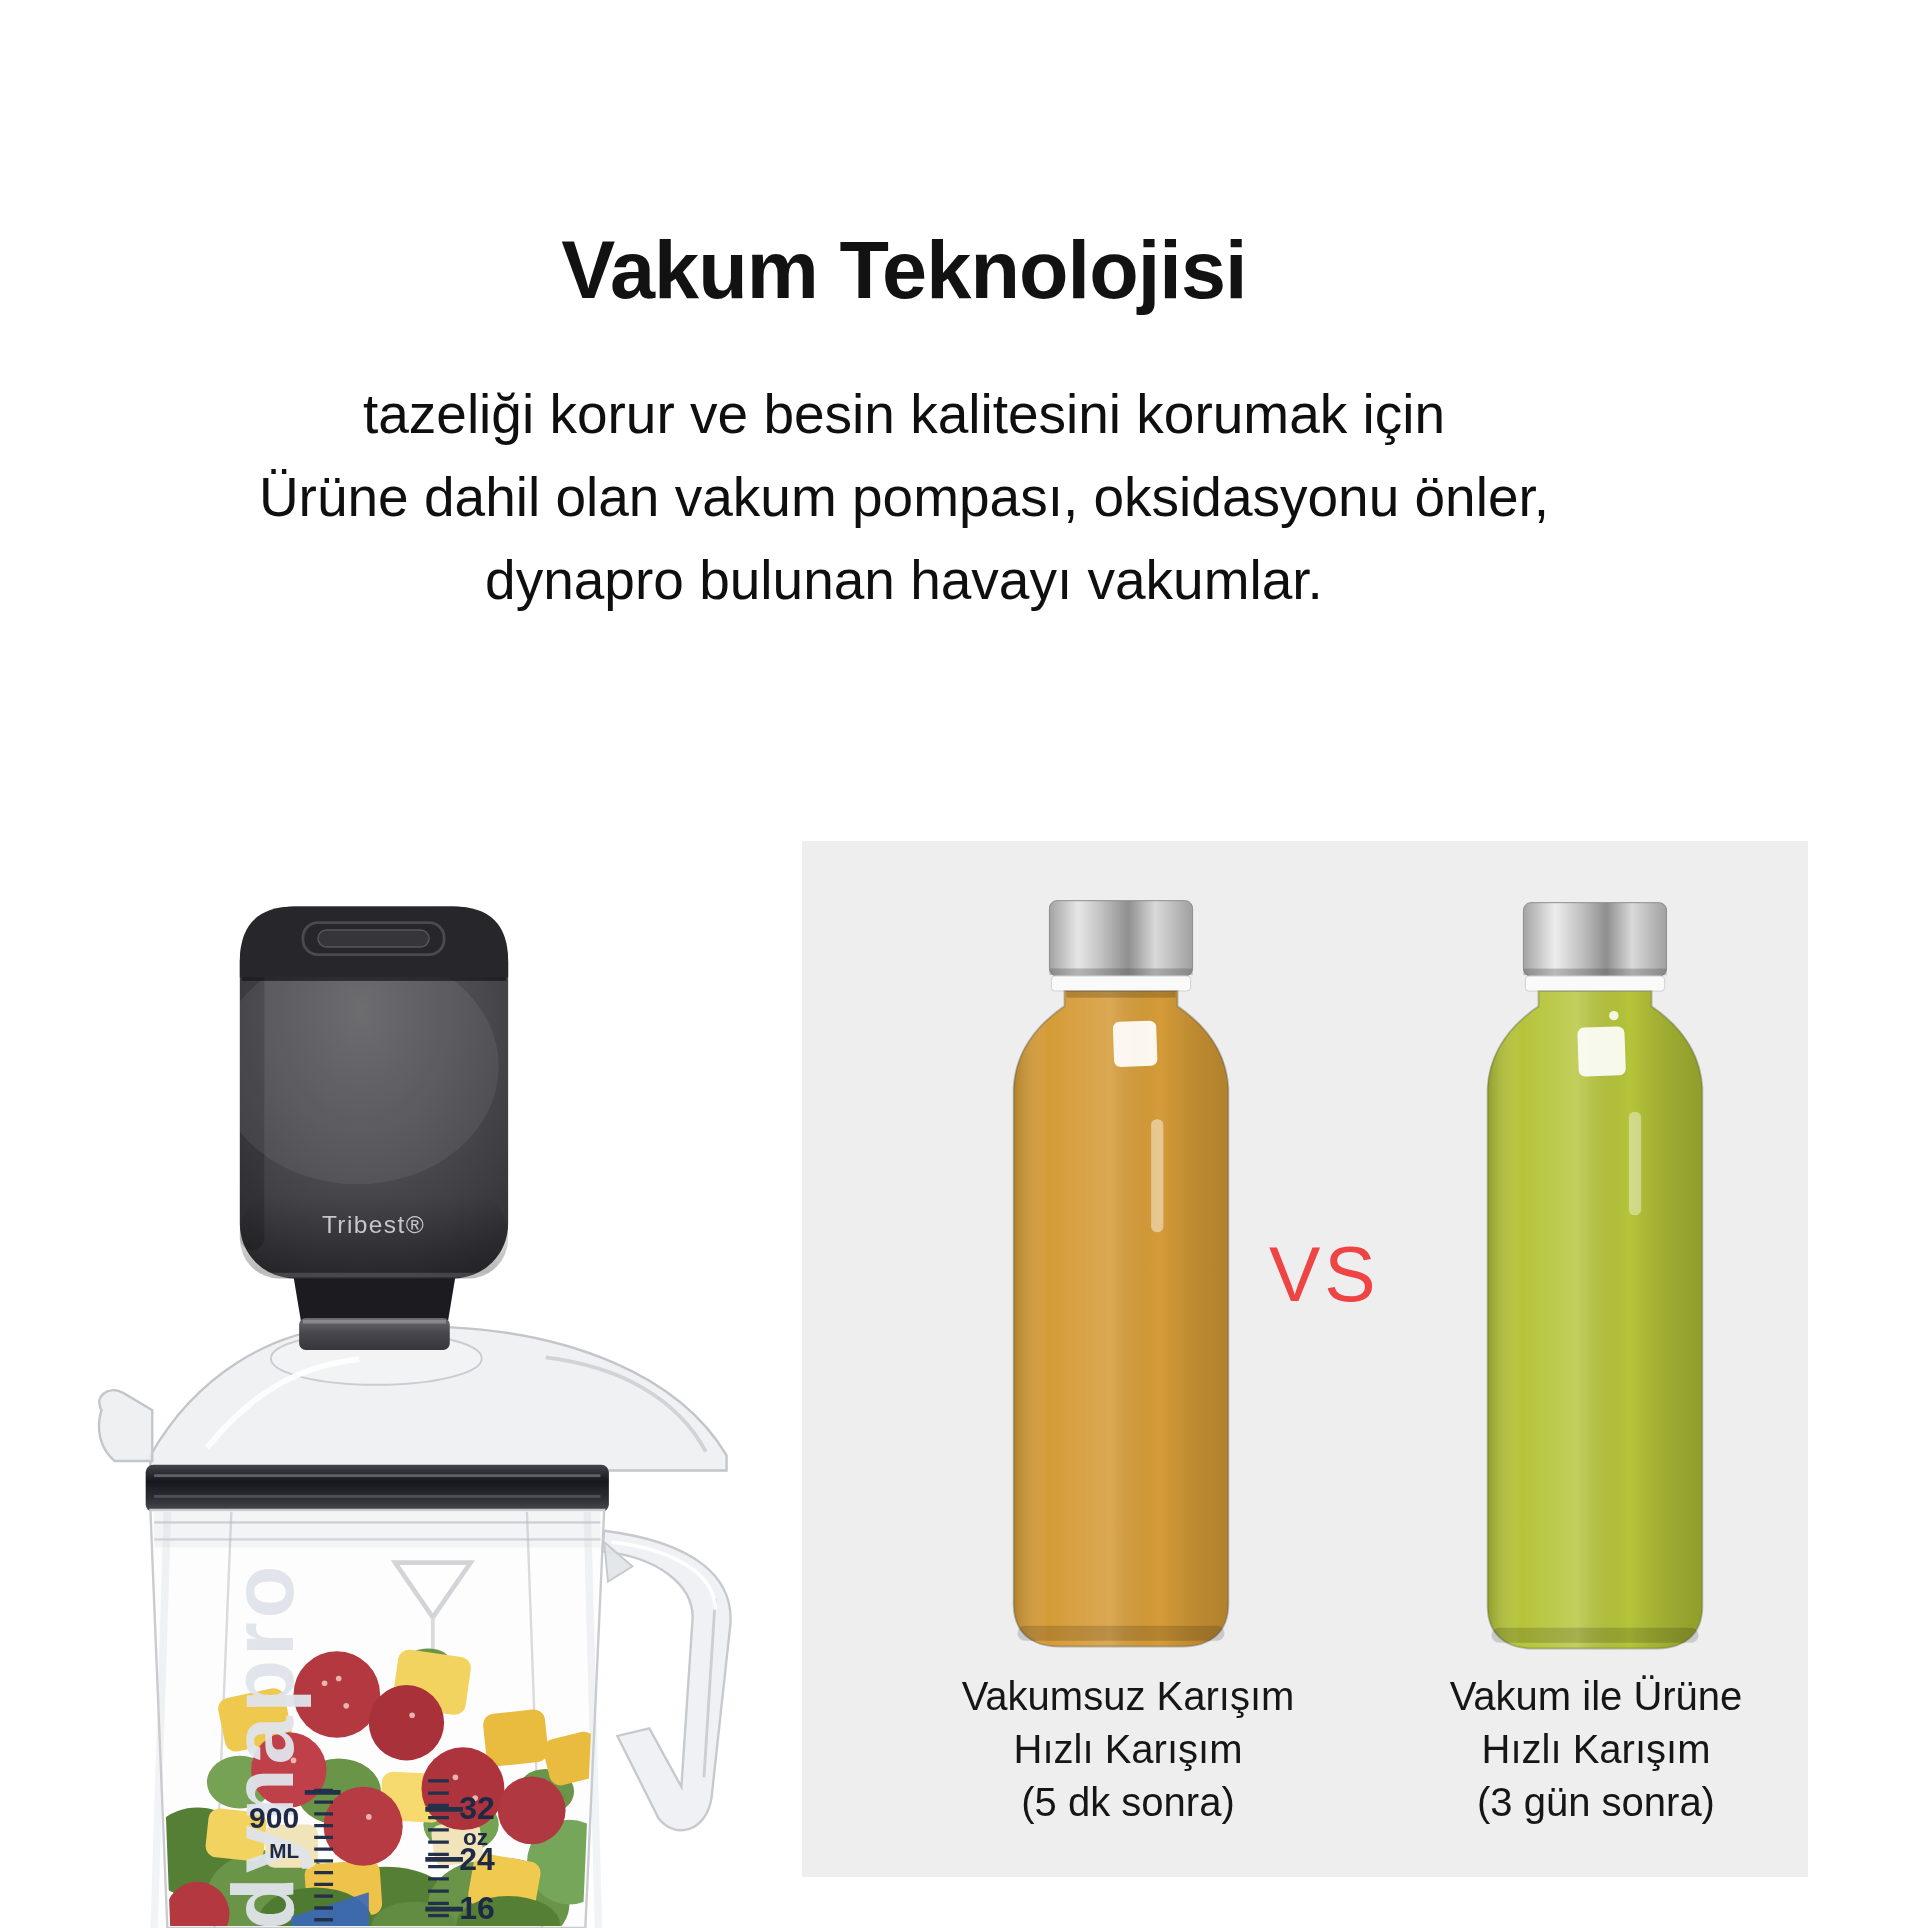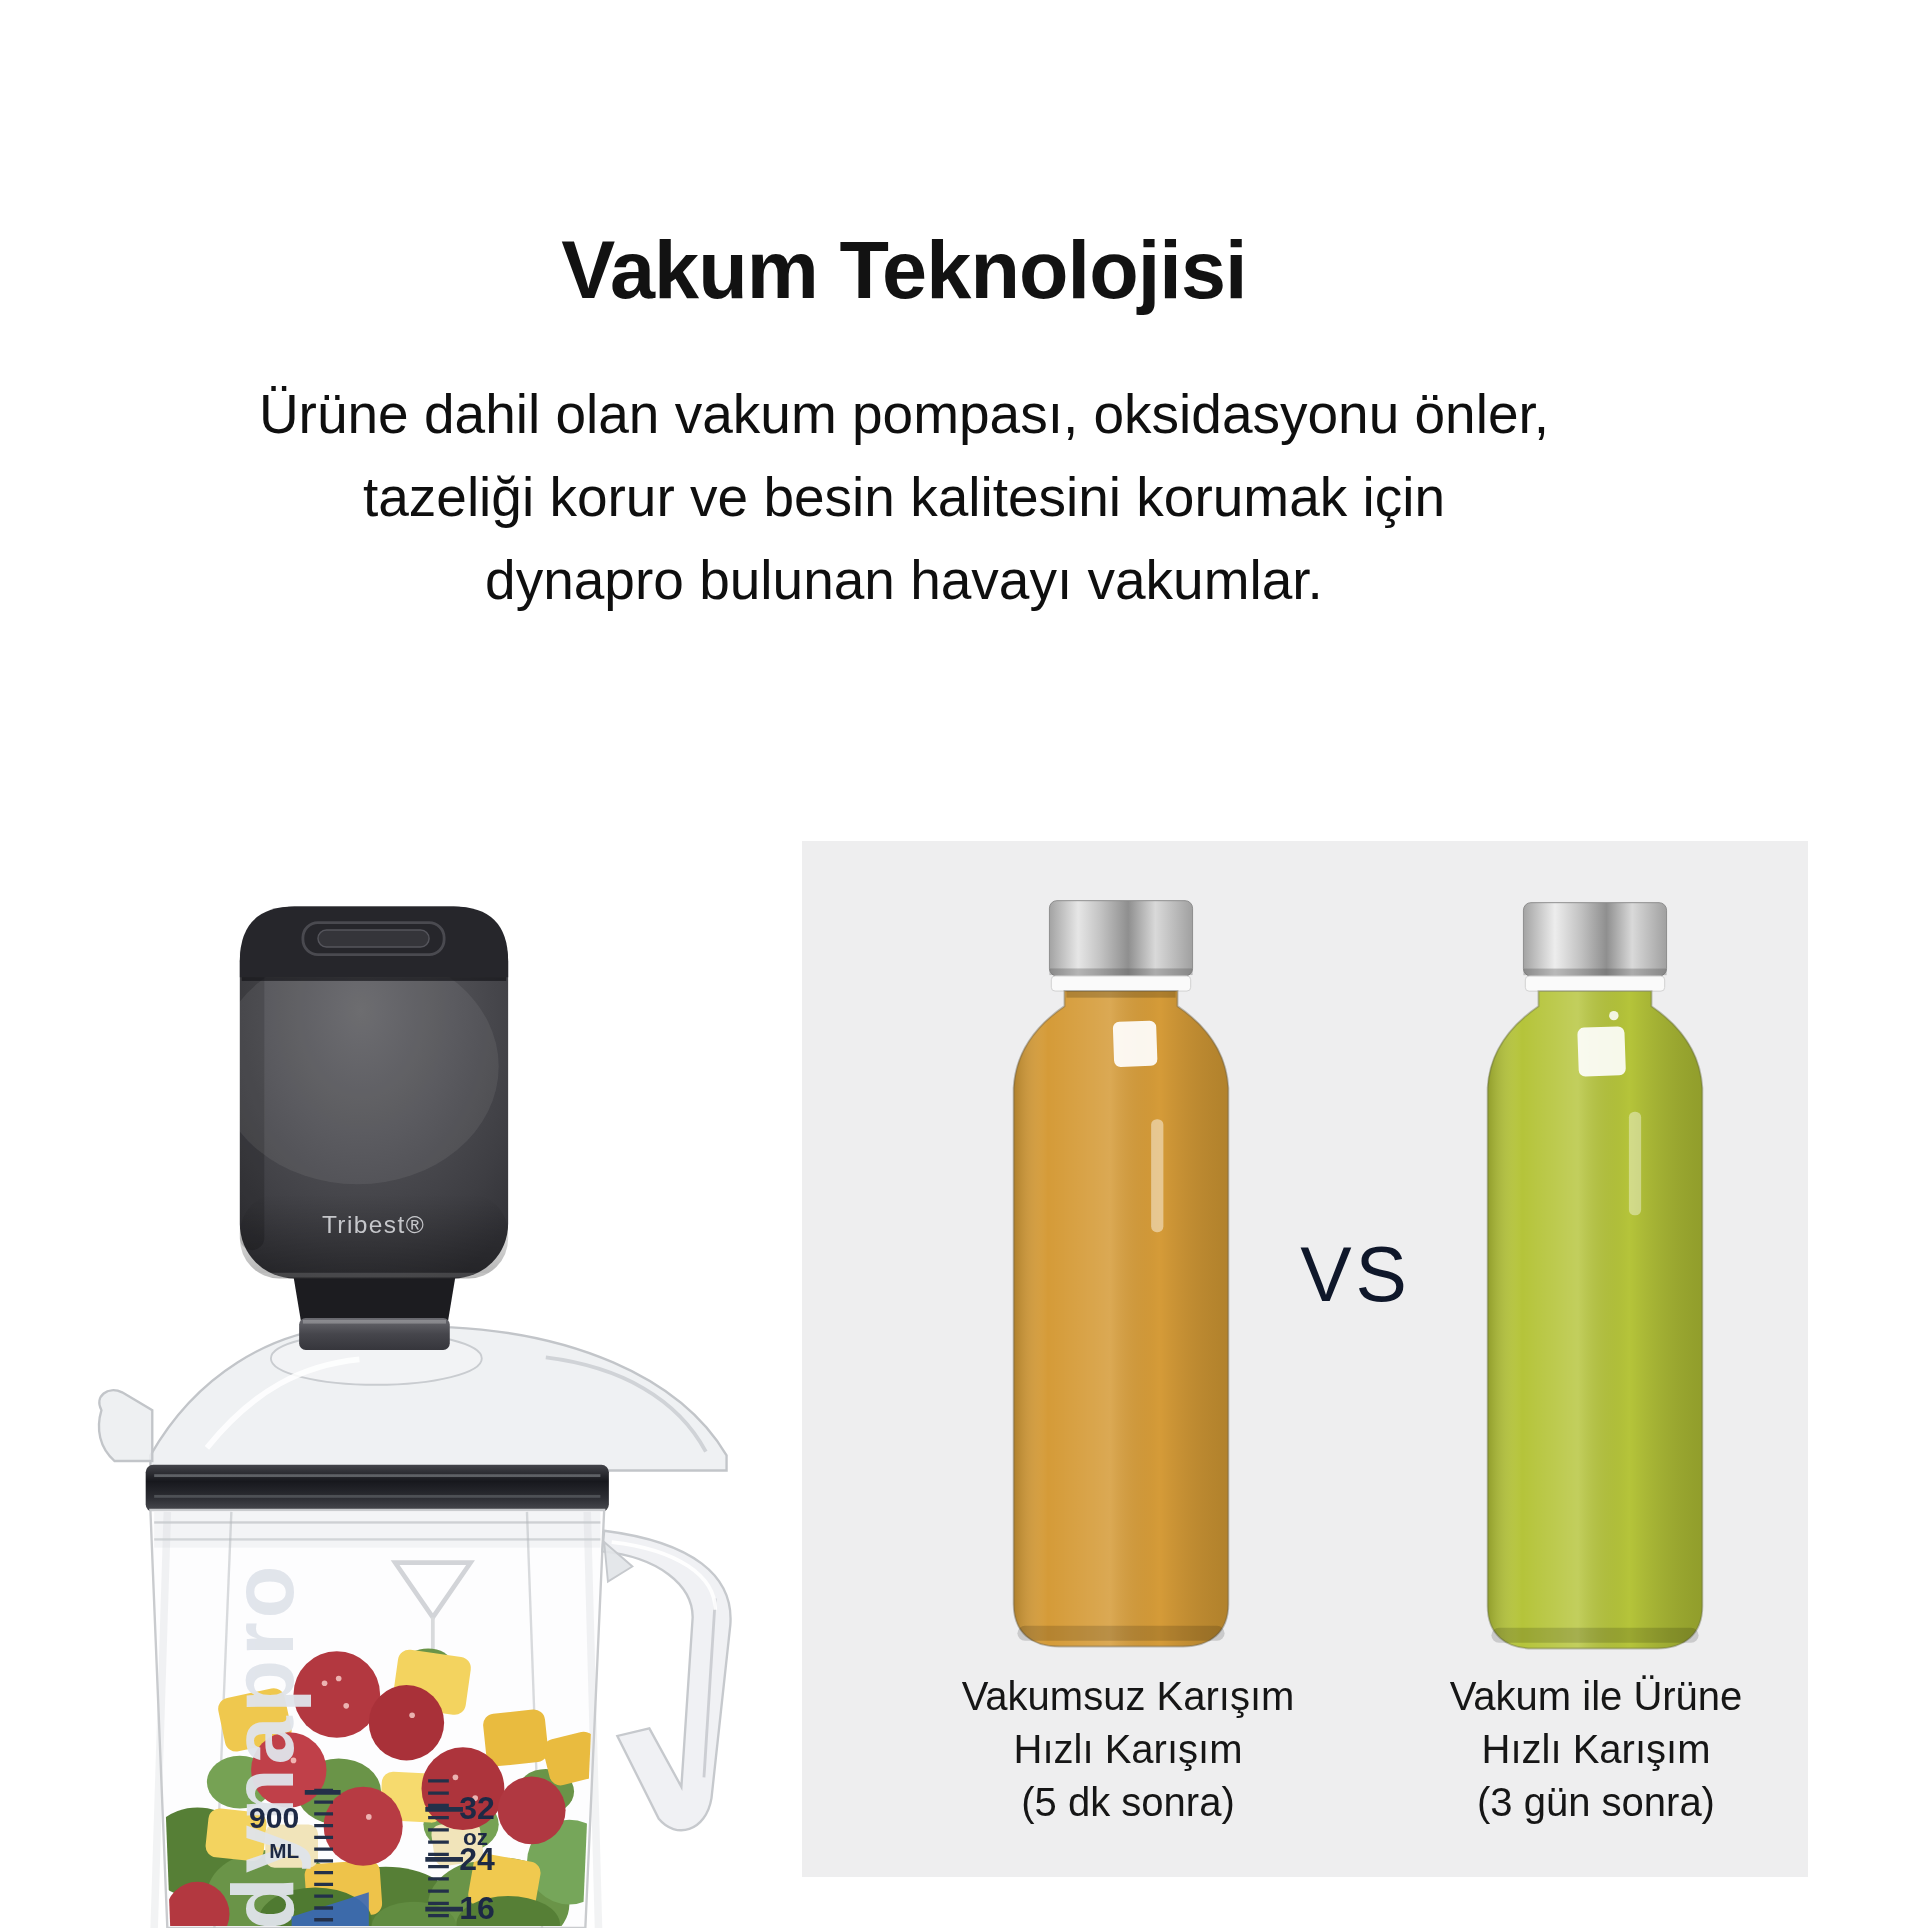--- a/index.html
+++ b/index.html
@@ -3,41 +3,41 @@
 <meta charset="utf-8">
 <style>
   html,body{margin:0;padding:0;background:#ffffff;}
   .page{position:relative;width:1808px;height:1928px;background:#ffffff;overflow:hidden;
         font-family:"Liberation Sans",sans-serif;color:#141414;}
   .title{position:absolute;left:0;right:0;top:224px;text-align:center;
          font-size:81px;font-weight:700;letter-spacing:-0.9px;color:#121212;}
   .intro{position:absolute;left:0;right:0;top:373px;text-align:center;
          font-size:55px;line-height:83px;font-weight:400;color:#0f0f0f;}
   .panel{position:absolute;left:802px;top:841px;width:1079px;height:1036px;background:#eeeeef;}
-  .vs{position:absolute;left:1269px;top:1230px;width:173px;text-align:center;
-      font-size:77px;font-weight:400;letter-spacing:3.8px;color:#0f172a;}
+  .vs{position:absolute;left:1269px;top:1230px;width:173px;text-align:left;
+      font-size:77px;font-weight:400;letter-spacing:3.8px;color:#ef4444;}
   .caption{position:absolute;top:1670px;width:452px;text-align:center;
            font-size:40px;line-height:53px;color:#161616;}
   .caption.left{left:902px;}
   .caption.right{left:1370px;}
   svg{position:absolute;display:block;}
   .blender-svg{left:56px;top:883px;}
   .bottle1-svg{left:1008px;top:893px;}
   .bottle2-svg{left:1482px;top:895px;}
 </style>
 </head>
 <body>
 
 <div class="page">
 
   <div class="title">Vakum Teknolojisi</div>
 
   <div class="intro">
+    <div>tazeliği korur ve besin kalitesini korumak için</div>
     <div>Ürüne dahil olan vakum pompası, oksidasyonu önler,</div>
-    <div>tazeliği korur ve besin kalitesini korumak için</div>
     <div>dynapro bulunan havayı vakumlar.</div>
   </div>
 
   <div class="panel"></div>
 
   <svg class="blender-svg" width="716" height="1045" viewBox="0 0 760 1110">
     <defs>
       <radialGradient id="pumpG" cx="45%" cy="28%" r="80%">
         <stop offset="0" stop-color="#626266"></stop>
         <stop offset="0.45" stop-color="#4e4e53"></stop>

